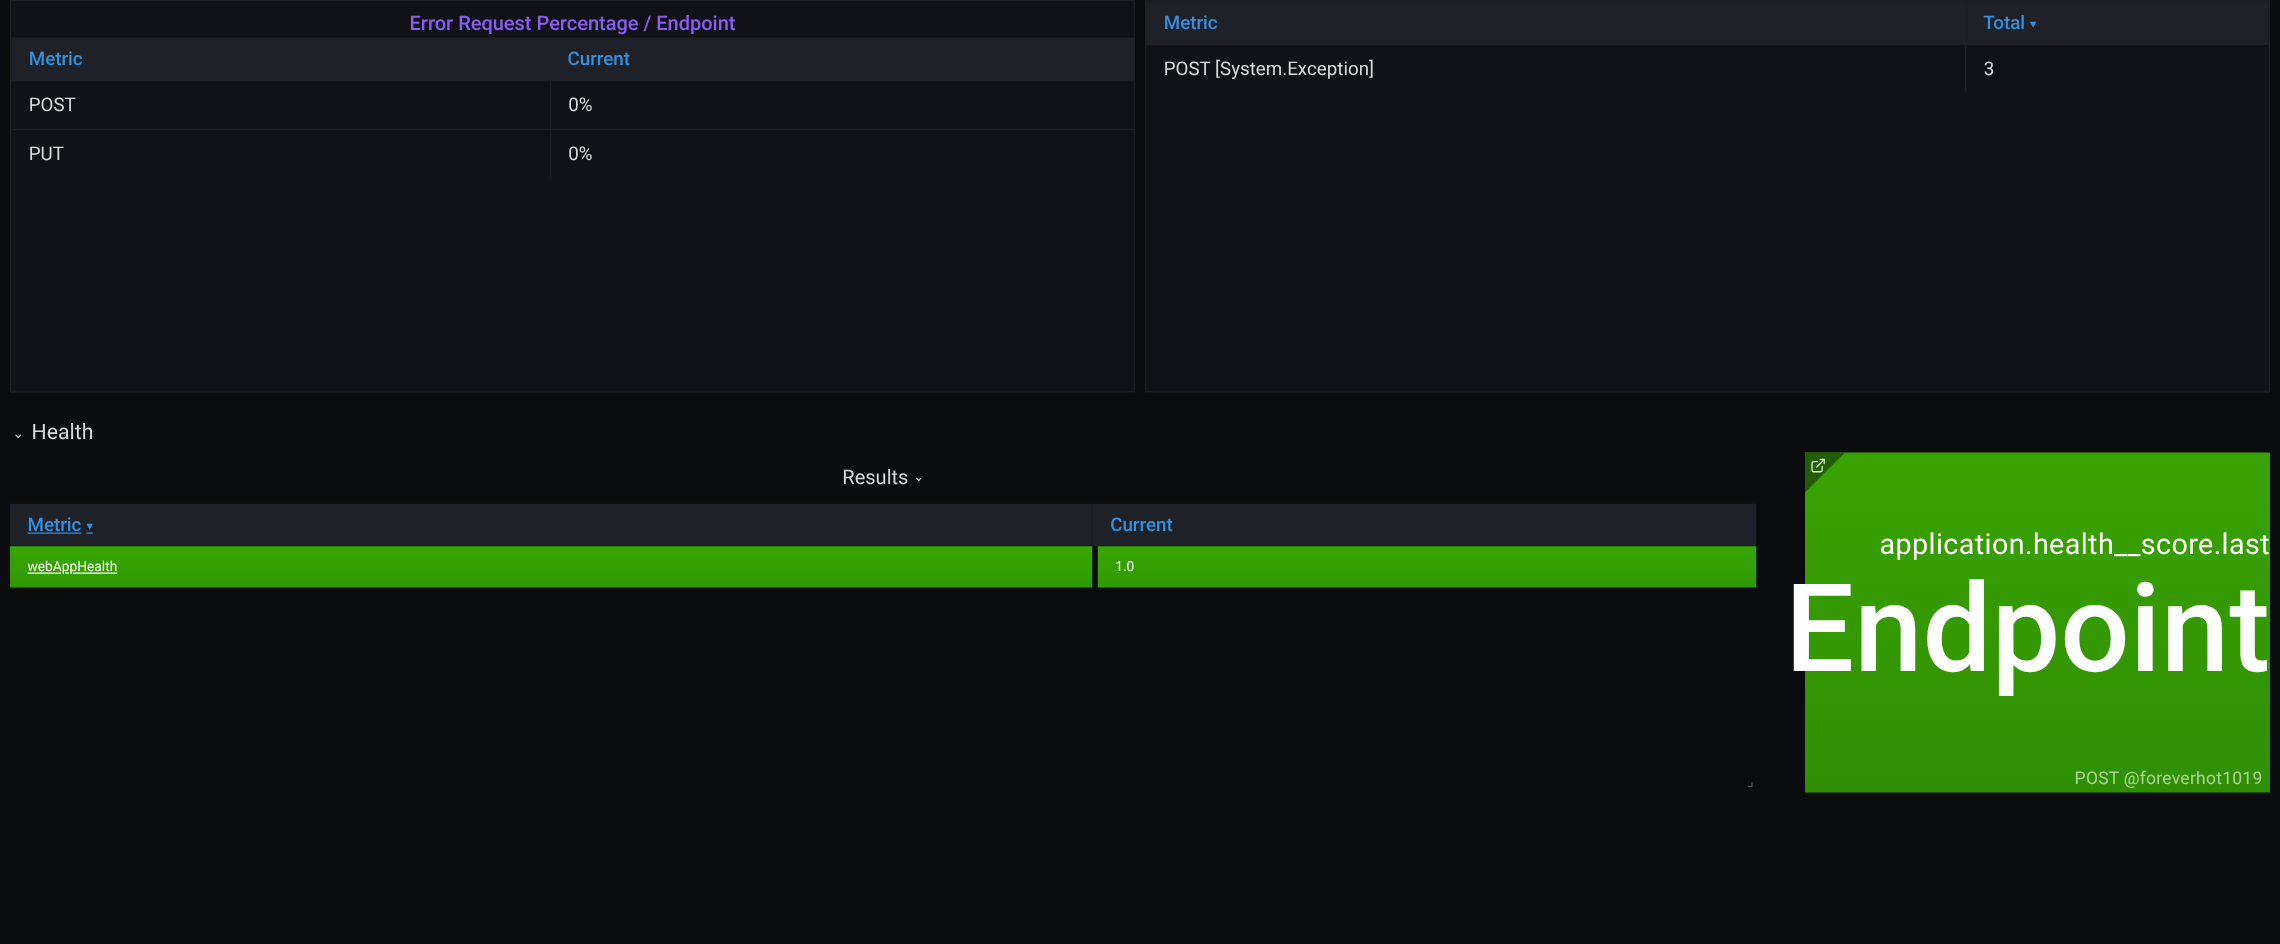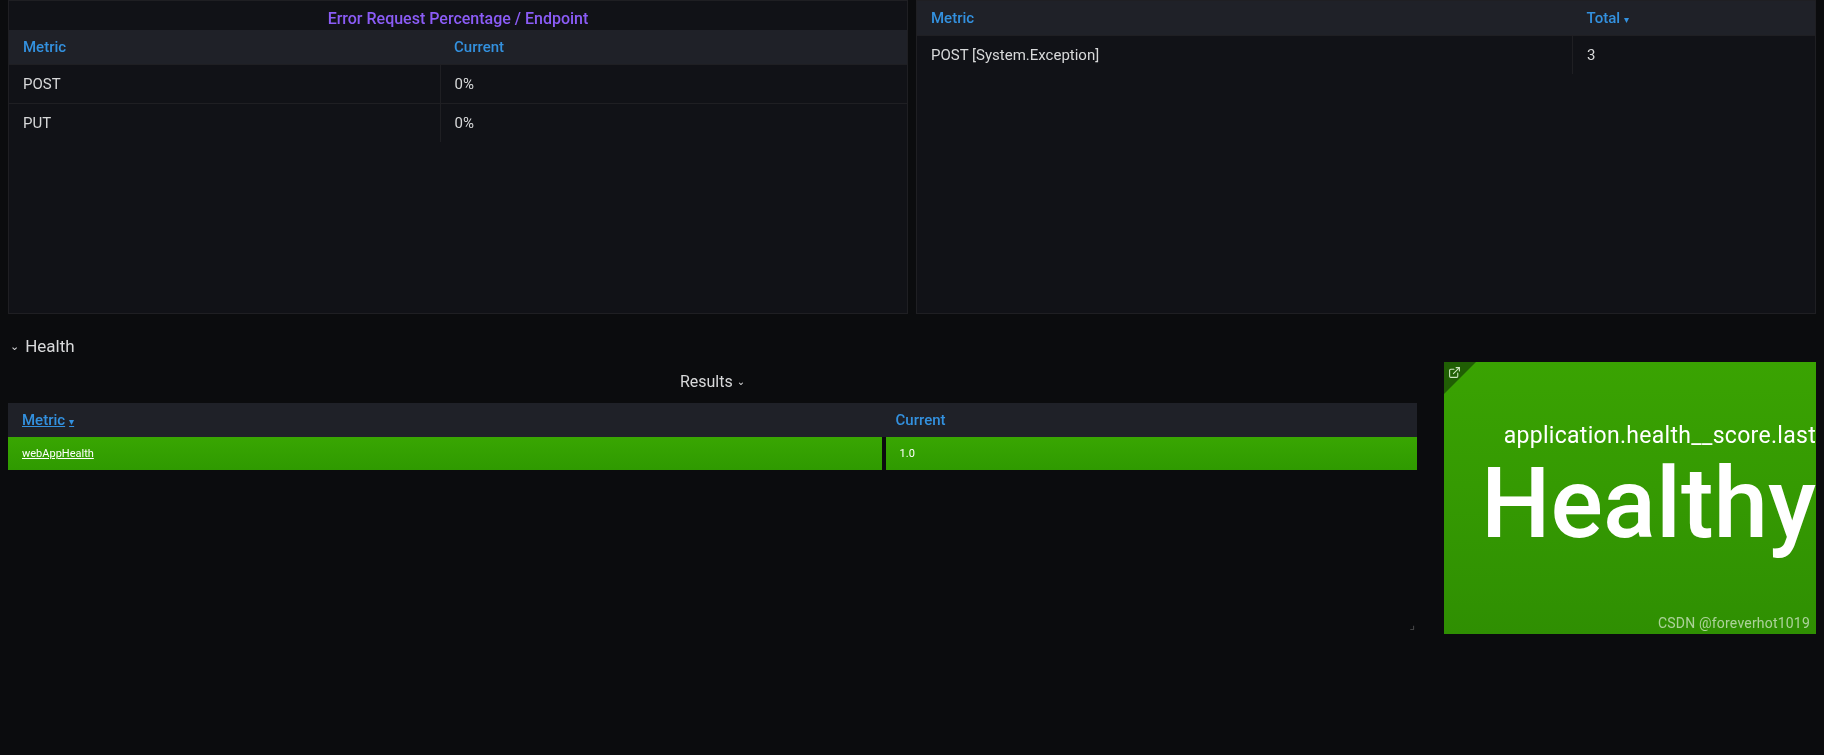--- a/index.html
+++ b/index.html
@@ -74,21 +74,21 @@
     font-size: 17px;
     cursor: pointer;
   }
   .section-header .chev {
     font-size: 11px;
     color: #d8d9da;
   }
 
   .bottom-row {
     display: flex;
-    gap: 16px;
+    gap: 28px;
     padding: 0 8px;
   }
 
   .results-panel {
     flex: 1;
     display: flex;
     flex-direction: column;
     position: relative;
     height: 272px;
   }
@@ -275,18 +275,18 @@
     <div class="stat-panel">
       <div class="stat-corner"></div>
       <div class="stat-link-icon">
         <svg width="13" height="13" viewBox="0 0 24 24" fill="none" stroke="#cfe8c2" stroke-width="2" stroke-linecap="round" stroke-linejoin="round">
             <path d="M18 13v6a2 2 0 0 1-2 2H5a2 2 0 0 1-2-2V8a2 2 0 0 1 2-2h6"></path>
             <polyline points="15 3 21 3 21 9"></polyline>
             <line x1="10" y1="14" x2="21" y2="3"></line>
           </svg>
       </div>
       <div class="stat-metric">application.health__score.last</div>
-      <div class="stat-value">Healthy</div>
-      <div class="watermark">CSDN @foreverhot1019</div>
+      <div class="stat-value">Endpoint</div>
+      <div class="watermark">POST @foreverhot1019</div>
     </div>
 
   </div>
 </div>
 
 </body></html>

